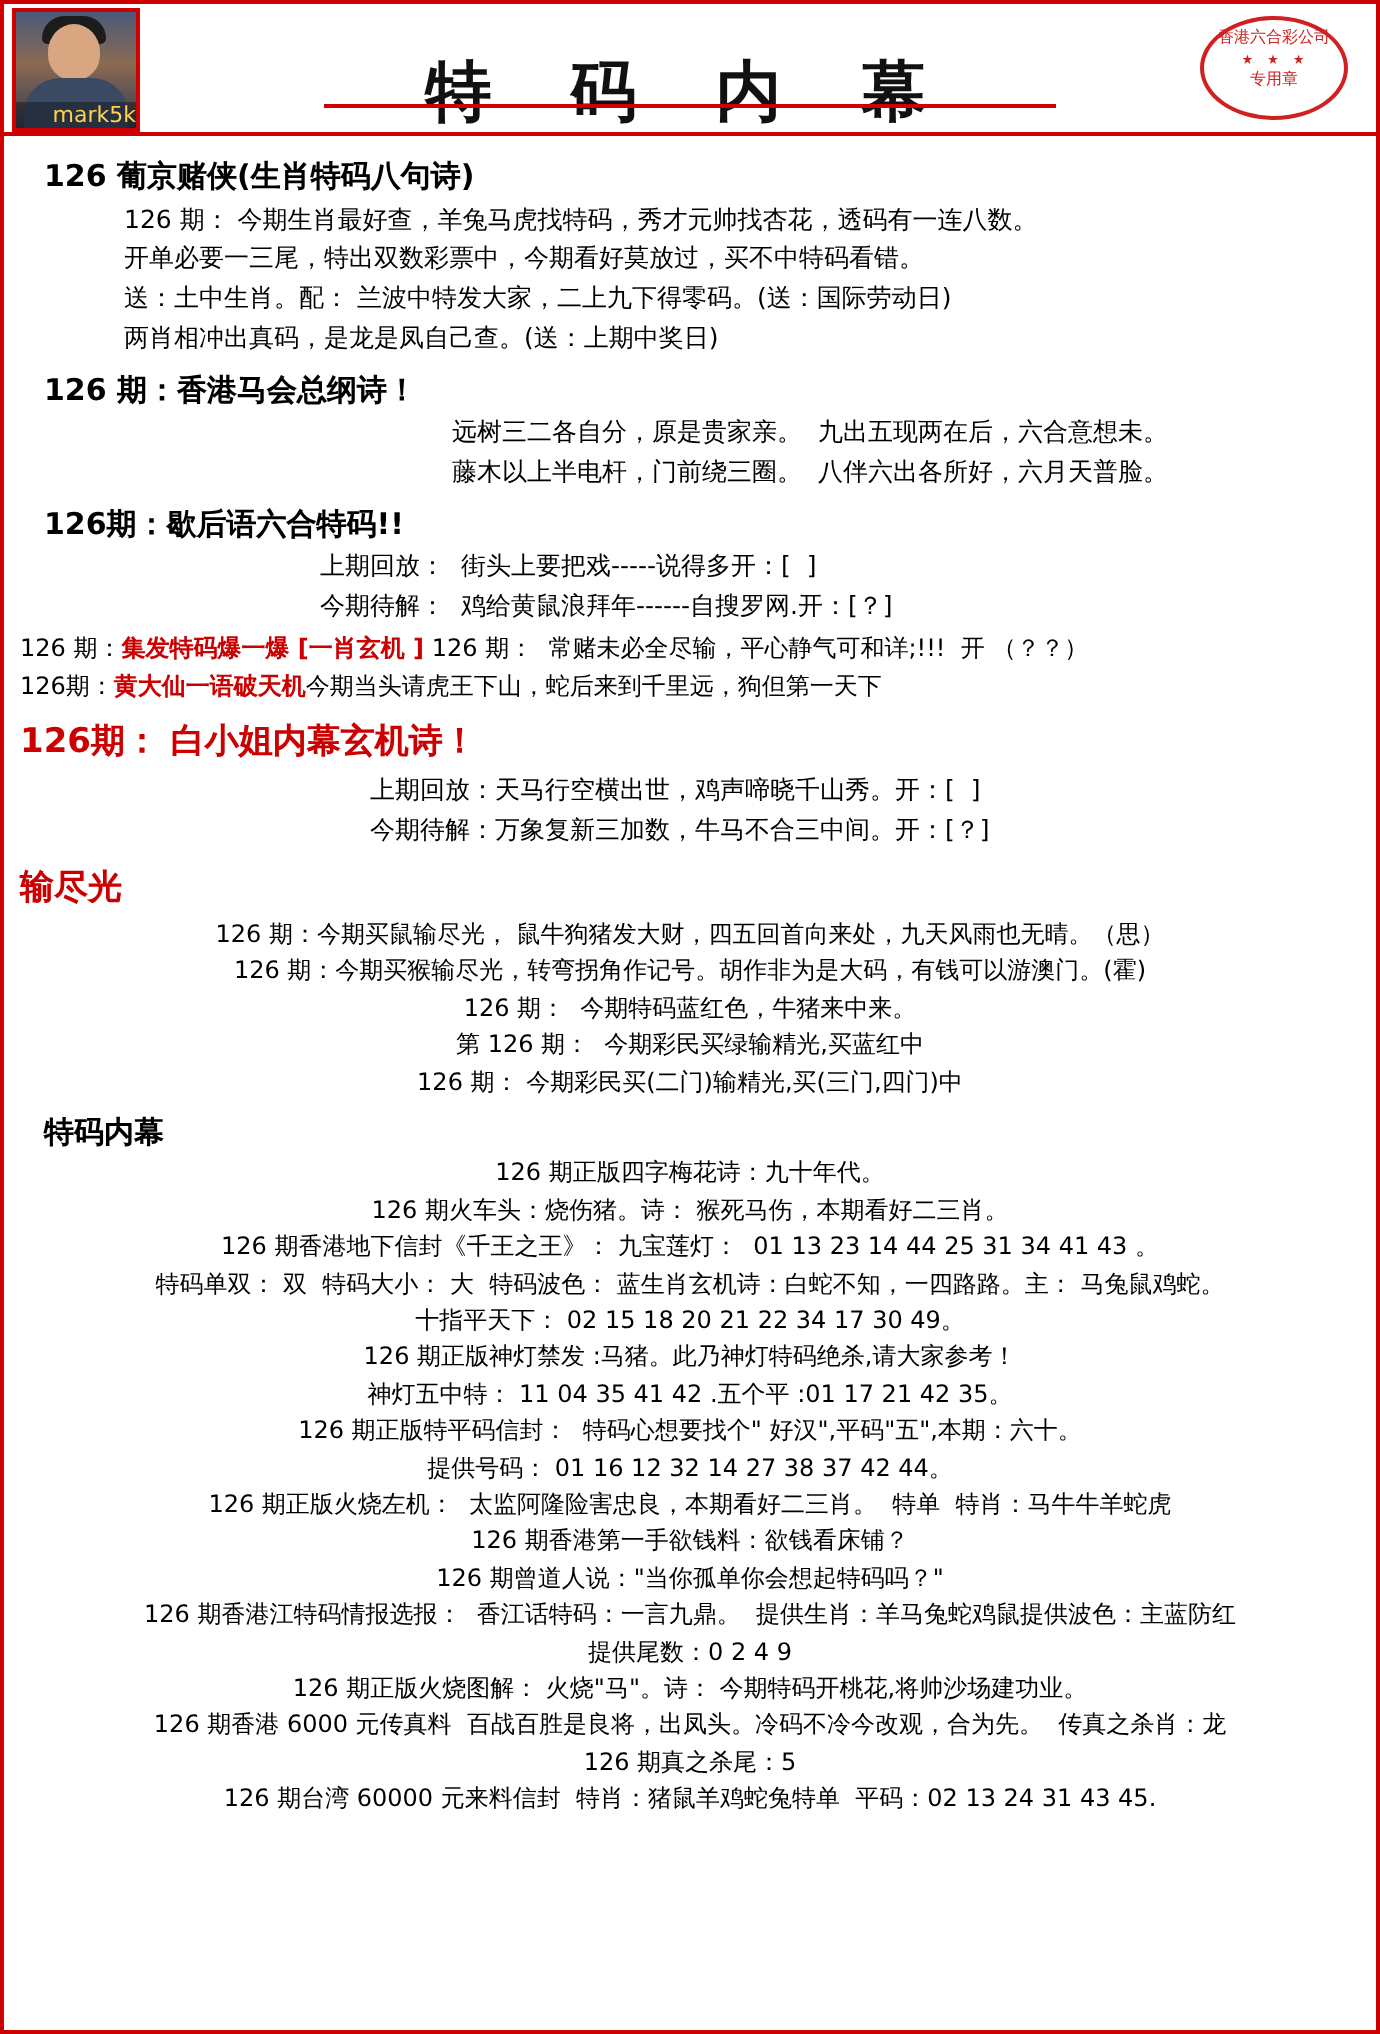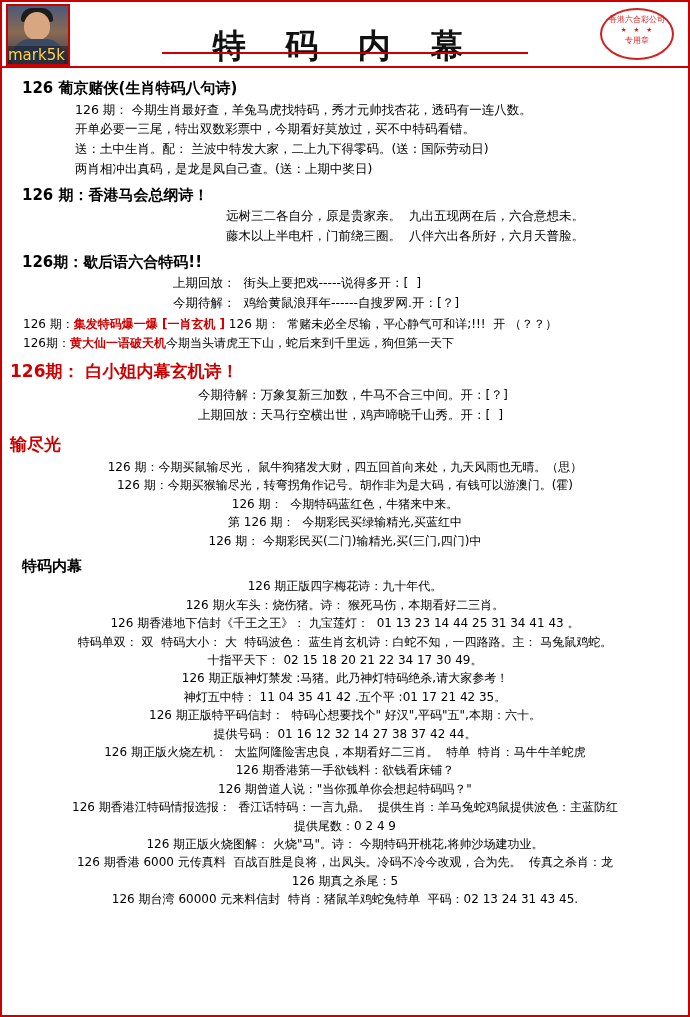--- a/index.html
+++ b/index.html
@@ -65,22 +65,22 @@
     width: 52px;
     height: 26px;
     background: #3b4a63;
     border-radius: 18px 18px 0 0;
   }
   .portrait .tag {
     position: absolute;
     left: 0;
     bottom: 0;
     width: 100%;
-    text-align: left;
-    font-size: 15px;
+    text-align: right;
+    font-size: 11px;
     color: #ffd24d;
     background: rgba(0,0,0,.35);
     font-family: "DejaVu Sans", sans-serif;
   }
   .title {
     position: absolute;
     left: 0;
     right: 0;
     top: 22px;
     text-align: center;
@@ -126,21 +126,21 @@
     font-weight: bold;
     font-size: 15px;
     margin: 5px 0 1px 12px;
   }
   .sec-head-lg {
     color: #cc0000;
     font-weight: bold;
     font-size: 17px;
     margin: 7px 0 2px 0;
   }
-  .line { margin: 1px 13px; white-space: pre-wrap; }
+  .line { margin: 1px 0; white-space: pre-wrap; }
   .indent1 { padding-left: 52px; }
   .indent2 { padding-left: 150px; }
   .indent3 { padding-left: 175px; }
   .center-ish { padding-left: 120px; text-align: center; }
   .small { font-size: 12px; }
   .tight { line-height: 1.45; text-align: center; }
   .block { margin-bottom: 2px; }
   .sec-title-inline { color:#cc0000; font-weight:bold; }
 </style>
 </head>
@@ -188,22 +188,22 @@
       <div class="line indent2">今期待解：  鸡给黄鼠浪拜年------自搜罗网.开：[？]</div>
     </div>
 
     <div class="block">
       <div class="line small">126 期：<span class="sec-title-inline">集发特码爆一爆 [一肖玄机 ]</span> 126 期：  常赌未必全尽输，平心静气可和详;!!!  开 （？？）</div>
       <div class="line small">126期：<span class="sec-title-inline">黄大仙一语破天机</span>今期当头请虎王下山，蛇后来到千里远，狗但第一天下</div>
     </div>
 
     <div class="sec-head-lg">126期：  白小姐内幕玄机诗！</div>
     <div class="block">
+      <div class="line indent3">上期回放：天马行空横出世，鸡声啼晓千山秀。开：[  ]</div>
       <div class="line indent3">今期待解：万象复新三加数，牛马不合三中间。开：[？]</div>
-      <div class="line indent3">上期回放：天马行空横出世，鸡声啼晓千山秀。开：[  ]</div>
     </div>
 
     <div class="sec-head-lg">输尽光</div>
     <div class="block tight">
       <div class="line small">126 期：今期买鼠输尽光， 鼠牛狗猪发大财，四五回首向来处，九天风雨也无晴。（思）</div>
       <div class="line small">126 期：今期买猴输尽光，转弯拐角作记号。胡作非为是大码，有钱可以游澳门。(霍)</div>
       <div class="line small">126 期：  今期特码蓝红色，牛猪来中来。</div>
       <div class="line small">第 126 期：  今期彩民买绿输精光,买蓝红中</div>
       <div class="line small">126 期： 今期彩民买(二门)输精光,买(三门,四门)中</div>
     </div>

